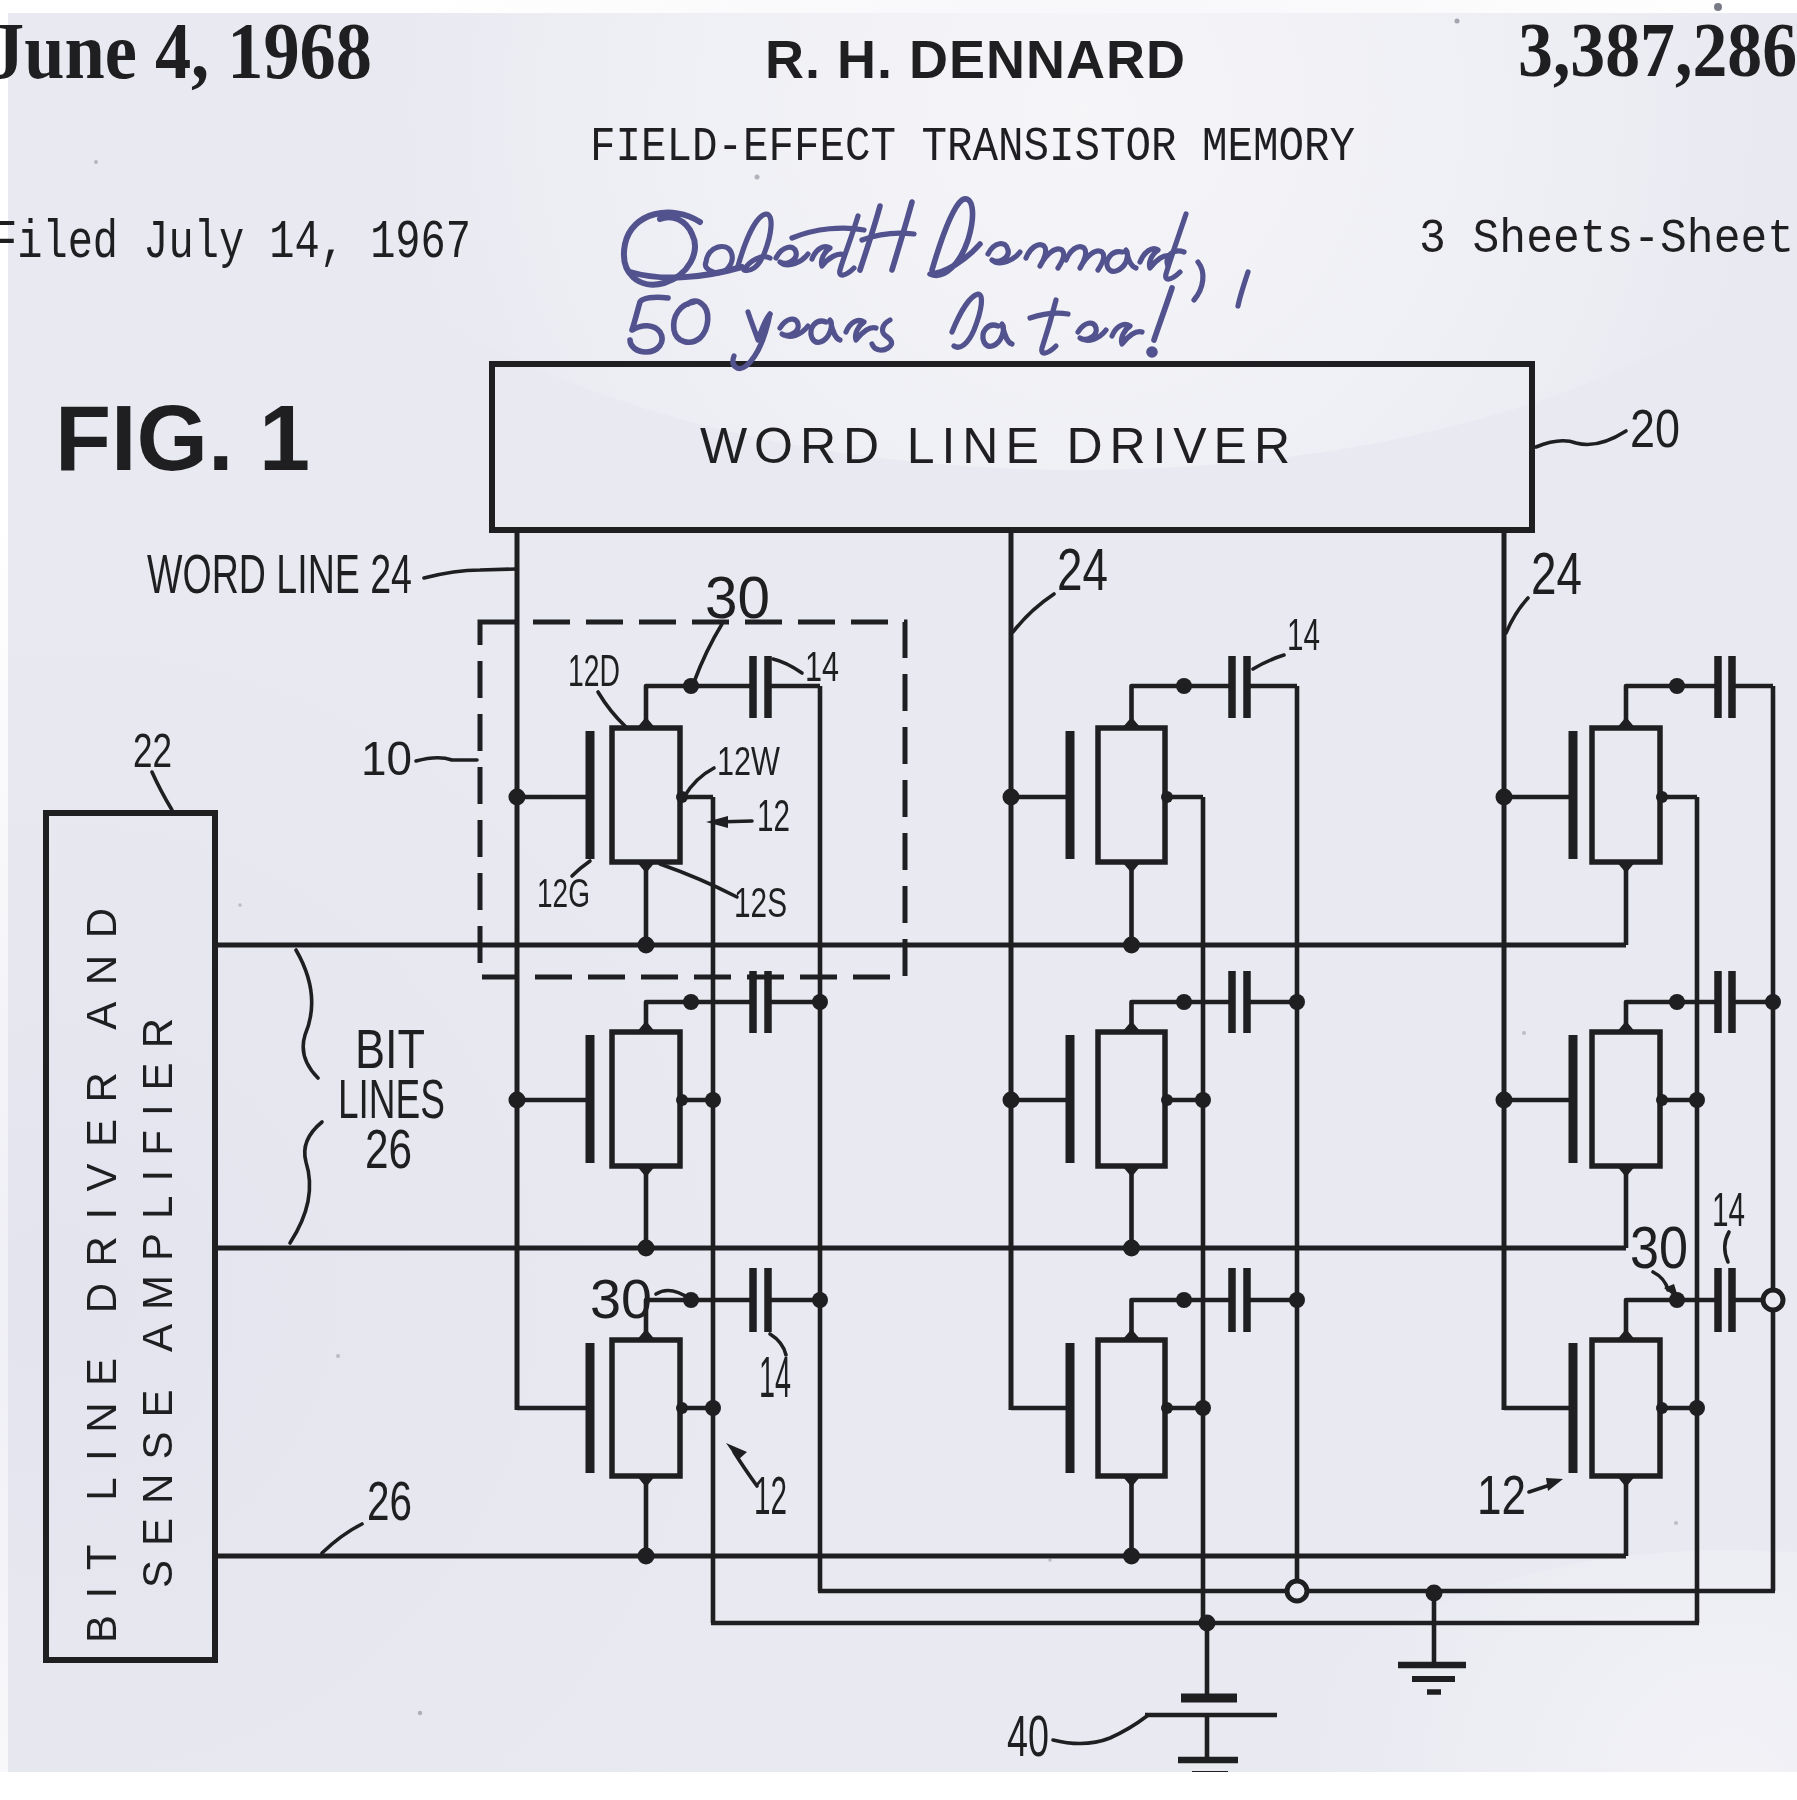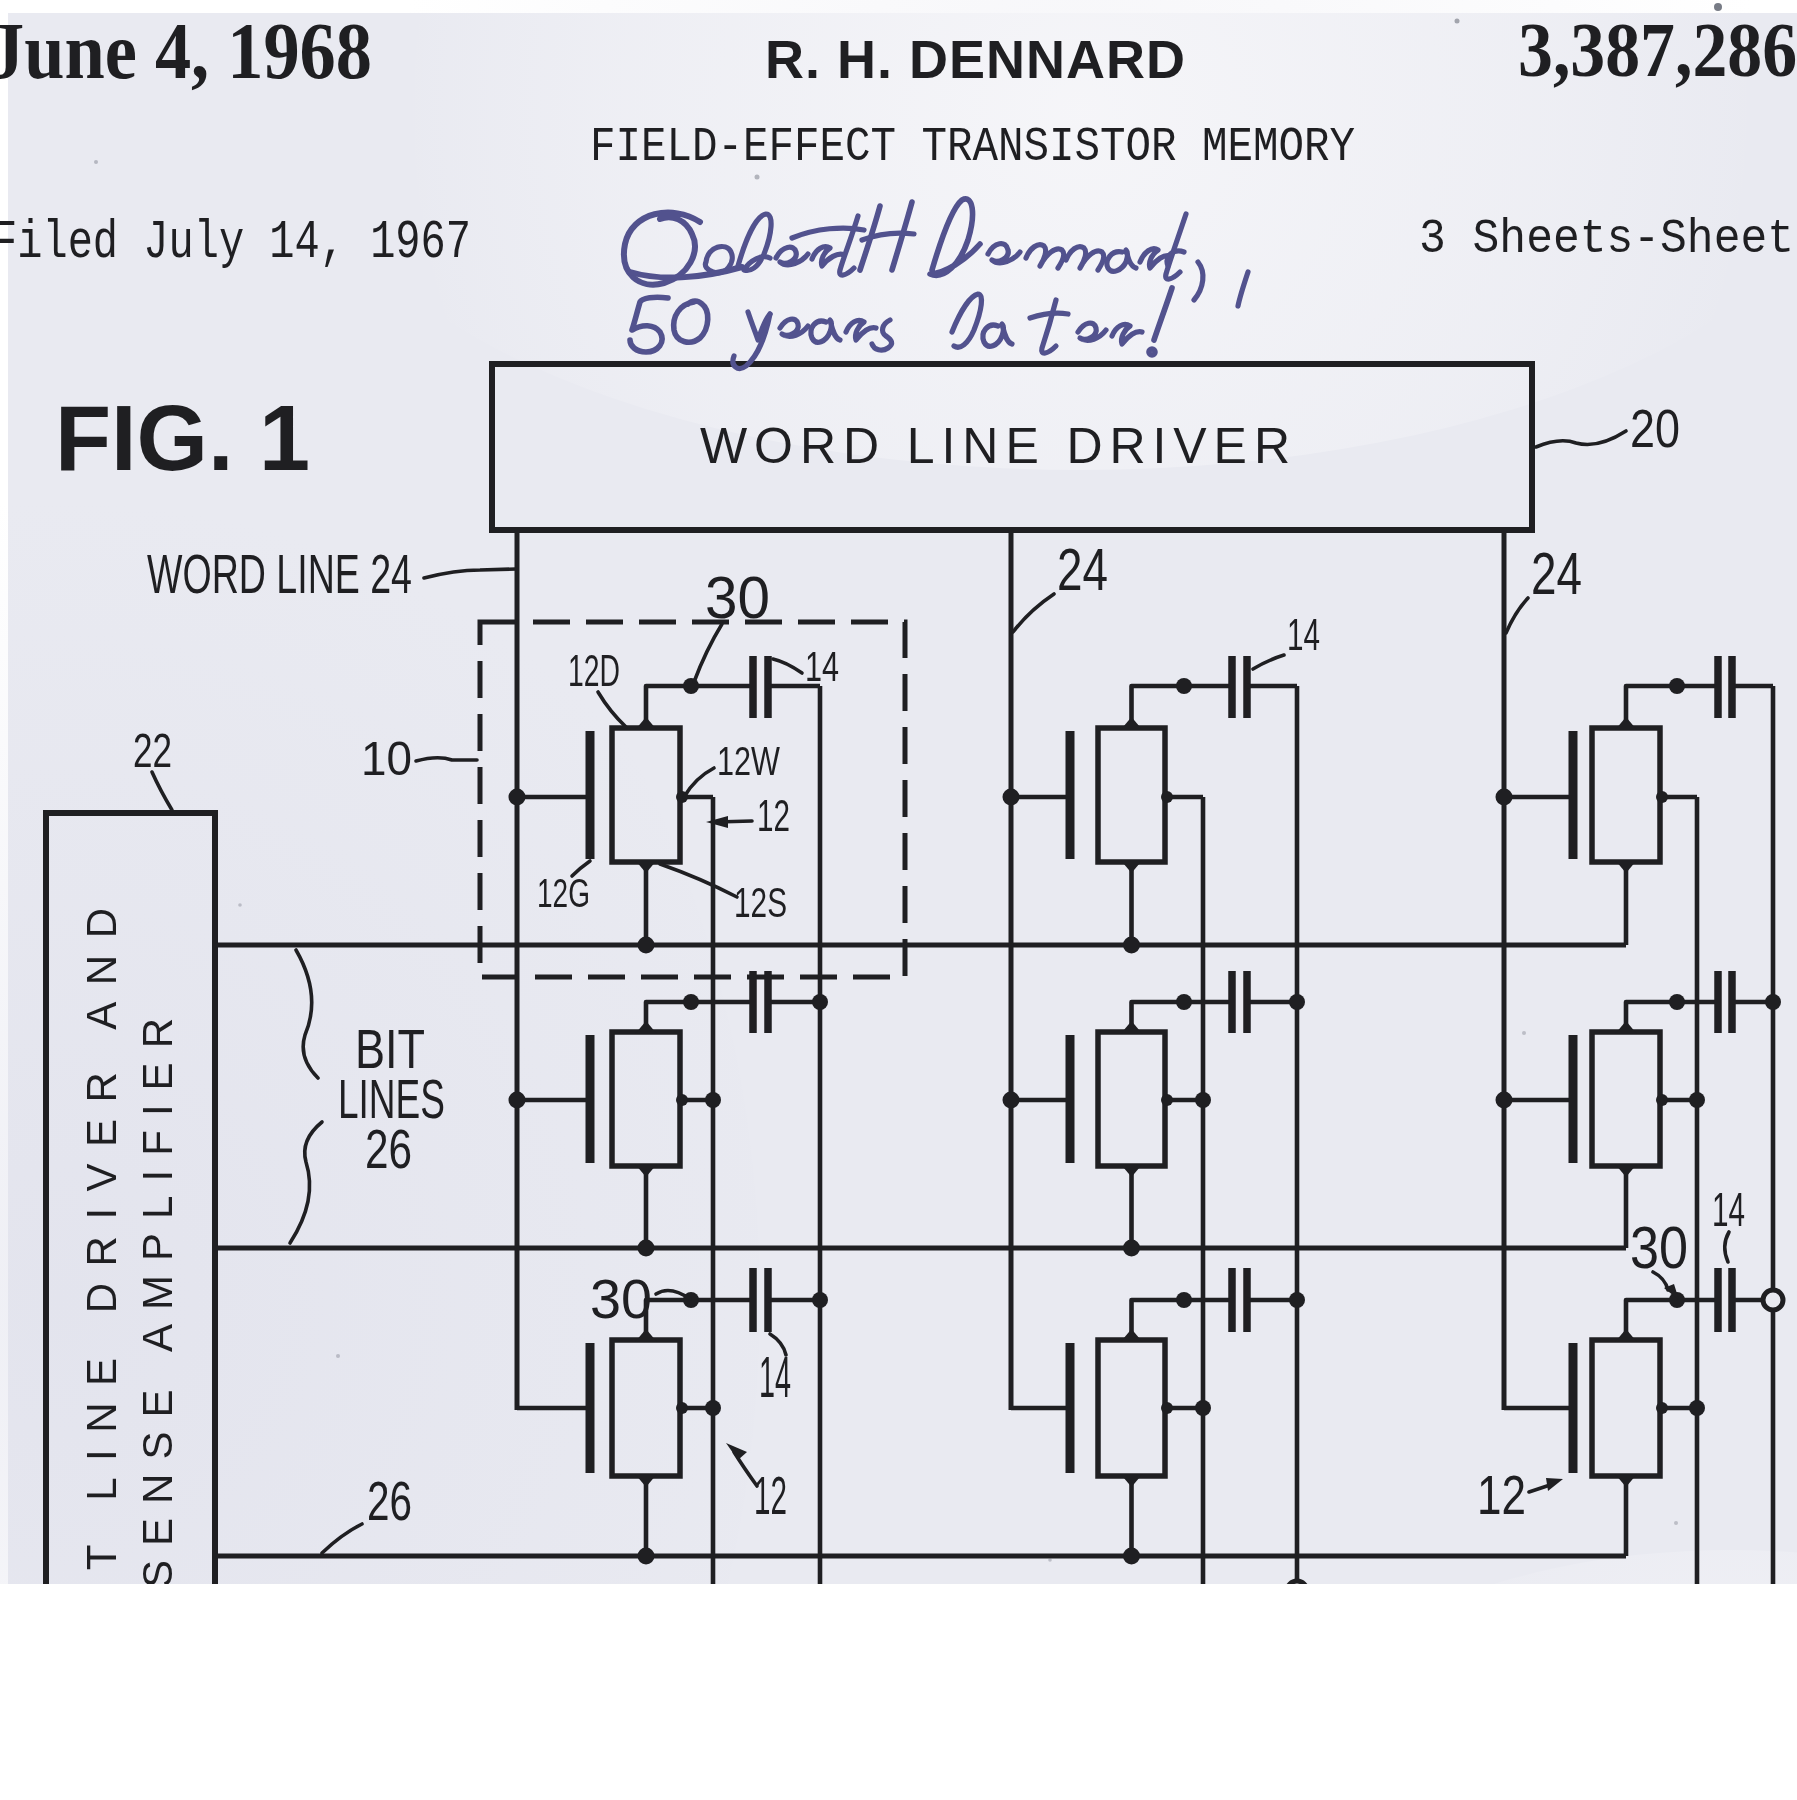--- a/index.html
+++ b/index.html
@@ -1,14 +1,14 @@
 <!DOCTYPE html>
 <html><head><meta charset="utf-8"><style>
 html,body{margin:0;padding:0;background:#ffffff;}
-#page{position:relative;width:1797px;height:1584px;background:#ffffff;overflow:hidden;}
+#page{position:relative;width:1797px;height:1772px;background:#ffffff;overflow:hidden;}
 #paper{position:absolute;left:8px;top:13px;right:0;bottom:0;background:#e9eaf1;}
 svg{position:absolute;left:0;top:0;}
 </style></head>
 <body>
 <div id="page">
 <div id="paper"></div>
 <svg width="1797" height="1800" viewBox="0 0 1797 1800">
 <defs>
 <radialGradient id="g1" gradientUnits="userSpaceOnUse" cx="1080" cy="110" r="680">
  <stop offset="0" stop-color="#f6f6f9" stop-opacity="0.95"></stop>

